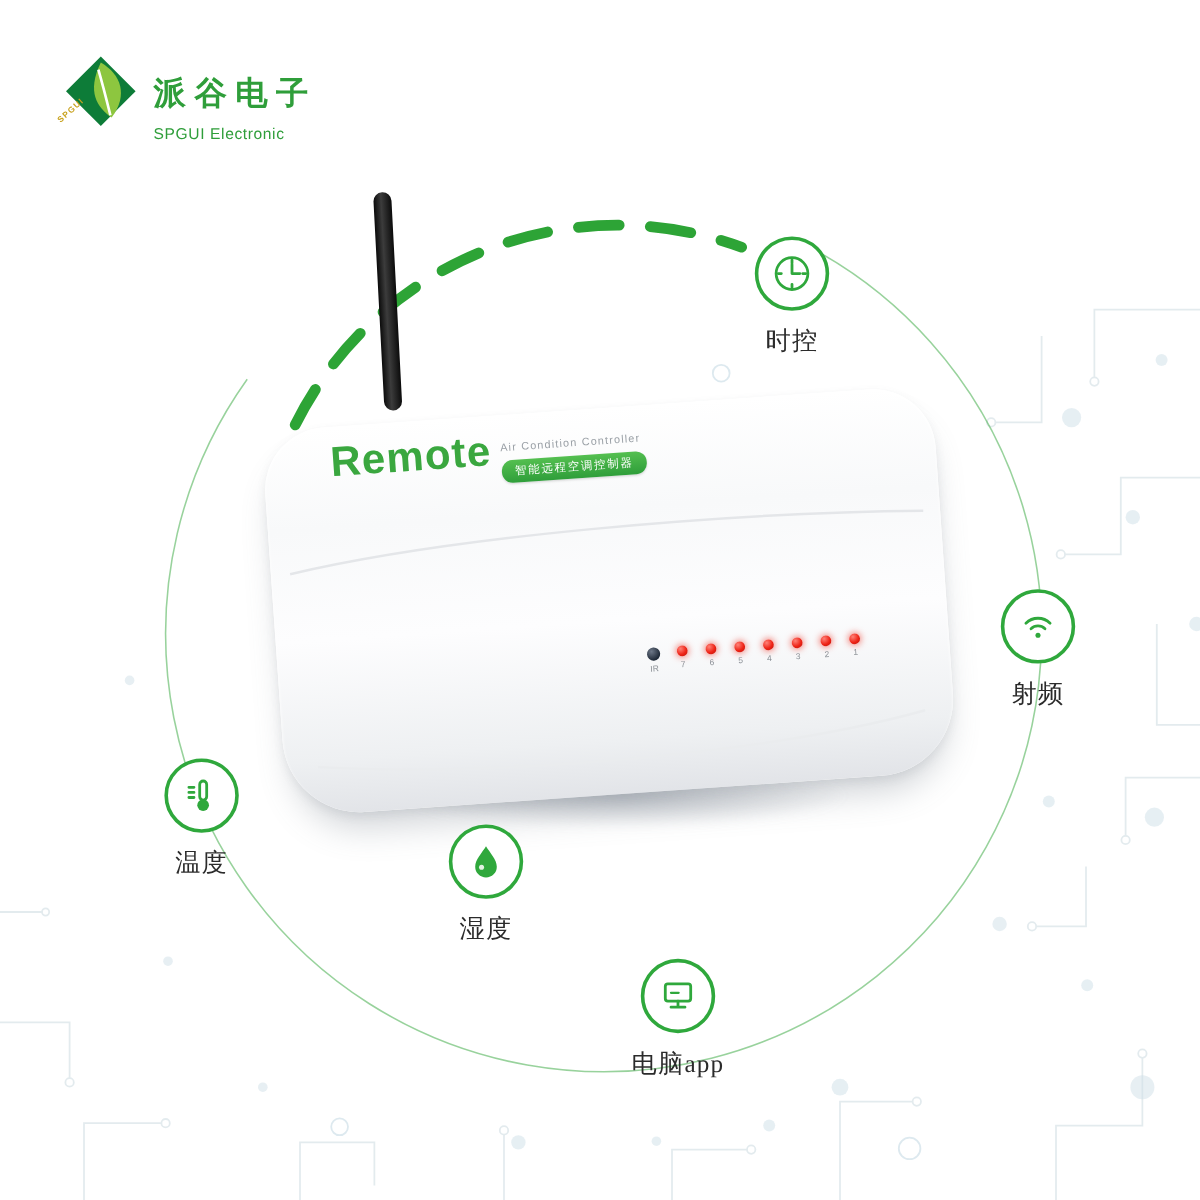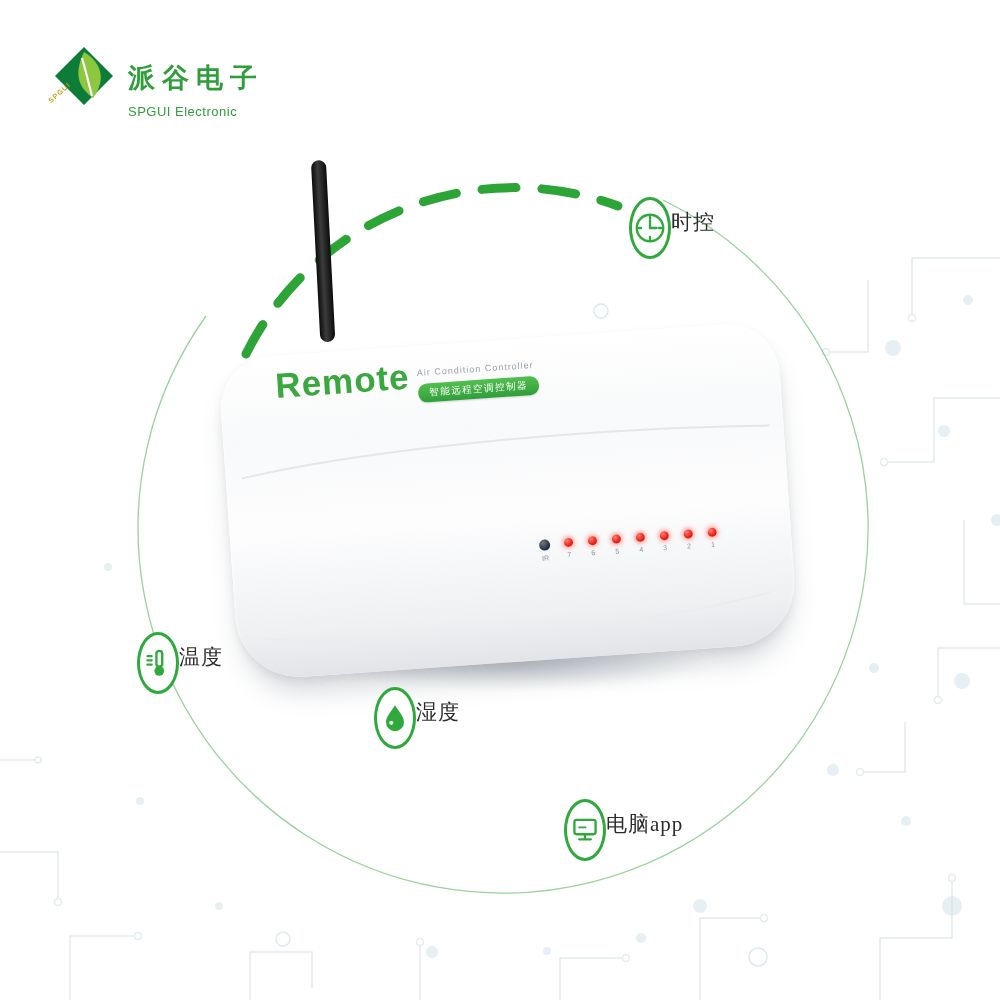--- a/index.html
+++ b/index.html
@@ -42,29 +42,29 @@
   .led-row{position:absolute;left:308px;top:202px;display:flex;gap:13px;align-items:flex-start;}
   .led-item{display:flex;flex-direction:column;align-items:center;gap:4px;width:11px;}
   .led{width:9px;height:9px;border-radius:50%;}
   .led-red{background:radial-gradient(circle at 35% 30%,#ff8177 0%,#ee2417 55%,#bb1106 100%);
     box-shadow:0 0 5px 1px rgba(238,40,25,.55);}
   .led-ir{width:11px;height:11px;border-radius:50%;
     background:radial-gradient(circle at 35% 30%,#6d7787,#202a38 70%);}
   .led-num{font-size:7px;color:#8b9096;line-height:1;}
 
   
-  .feature{position:absolute;width:62px;display:flex;flex-direction:row;align-items:flex-start;z-index:4;font-family:Liberation Serif, serif;}
+  .feature{position:absolute;width:62px;display:flex;flex-direction:column;align-items:center;z-index:4;font-family:Liberation Serif, serif;}
   .feature-circle{width:62px;height:62px;box-sizing:border-box;border:3px solid #2fa83c;border-radius:50%;
     background:#fff;display:flex;align-items:center;justify-content:center;}
   .feature-label{margin-top:11px;font-size:21px;color:#2b2b2b;white-space:nowrap;letter-spacing:1px;}
   .f-timing{left:629px;top:197px;}
   .f-rf{left:834px;top:491px;}
   .f-temp{left:137px;top:632px;}
   .f-hum{left:374px;top:687px;}
-  .f-app{left:564px;top:799px;}
+  .f-app{left:534px;top:799px;}
 </style>
 </head>
 <body>
 
 <div class="stage">
 
   <svg class="bg-svg" width="1000" height="1000" viewBox="0 0 1000 1000">
     <g stroke="#dfe8ec" stroke-width="1.5" fill="none" opacity="0.85">
       <path d="M1000 258 H912 V318"></path>
         <circle cx="912" cy="318" r="3.5" fill="#fff"></circle>
@@ -192,20 +192,30 @@
     <div class="feature-circle">
       <svg width="36" height="36" viewBox="0 0 34 34" fill="none" stroke="#2fa83c" stroke-width="2.2" stroke-linecap="round">
         <circle cx="17" cy="17" r="12.5"></circle>
         <path d="M17 6.2 v2.4 M27.8 17 h-2.4 M17 27.8 v-2.4 M6.2 17 h2.4"></path>
         <path d="M17 17 L17 9.8 M17 17 L23.2 17"></path>
       </svg>
     </div>
     <div class="feature-label">时控</div>
   </div>
 
+  <div class="feature f-rf">
+    <div class="feature-circle">
+      <svg width="36" height="36" viewBox="0 0 34 34" fill="none" stroke="#2fa83c" stroke-width="2.2" stroke-linecap="round">
+        <path d="M7.5 14.5 a 13.5 13.5 0 0 1 19 0"></path>
+        <path d="M11.5 18.8 a 8 8 0 0 1 11 0"></path>
+        <circle cx="17" cy="24" r="2" fill="#2fa83c" stroke="none"></circle>
+      </svg>
+    </div>
+    <div class="feature-label">射频</div>
+  </div>
 
   <div class="feature f-hum">
     <div class="feature-circle">
       <svg width="36" height="36" viewBox="0 0 34 34">
         <path d="M17 5 C 14 10 8.5 15.5 8.5 21 a 8.5 8.5 0 0 0 17 0 C 25.5 15.5 20 10 17 5 Z" fill="#2fa83c"></path>
         <circle cx="13.5" cy="21.5" r="2" fill="#ffffff" opacity="0.85"></circle>
       </svg>
     </div>
     <div class="feature-label">湿度</div>
   </div>

